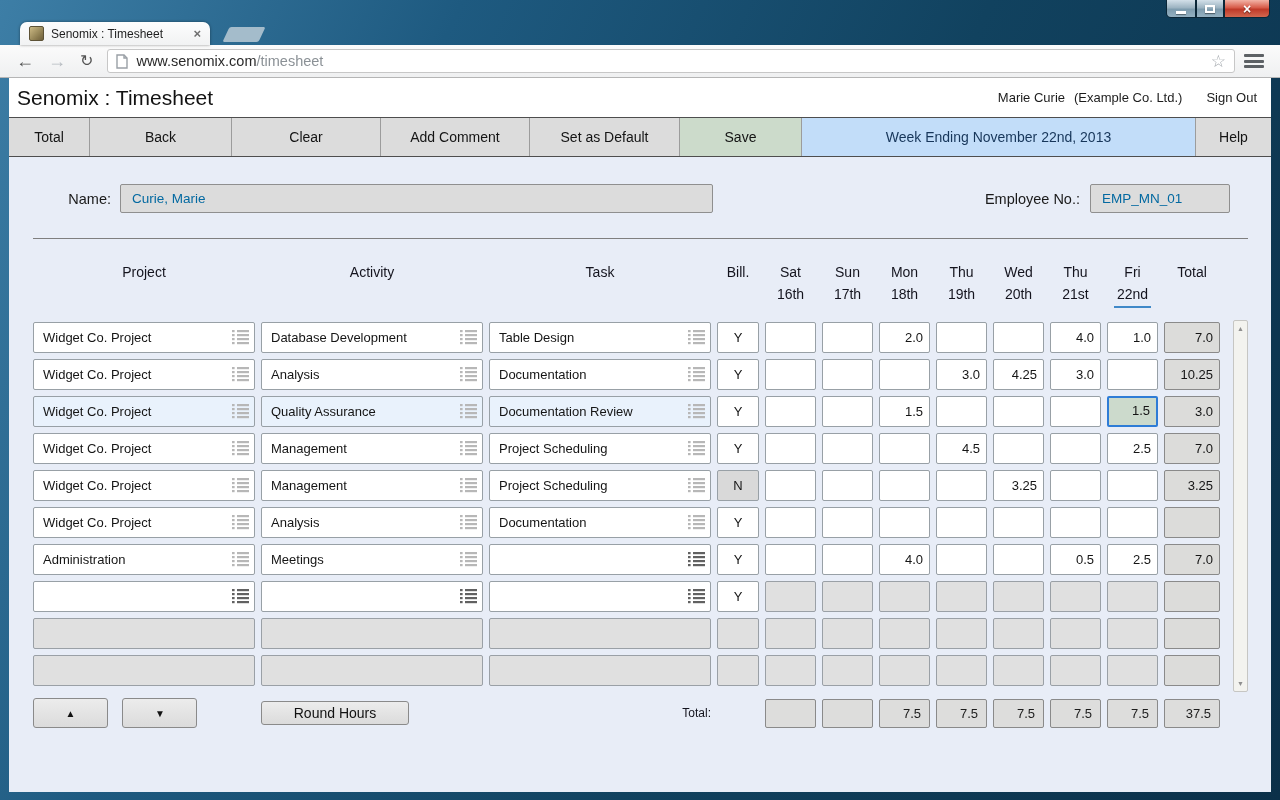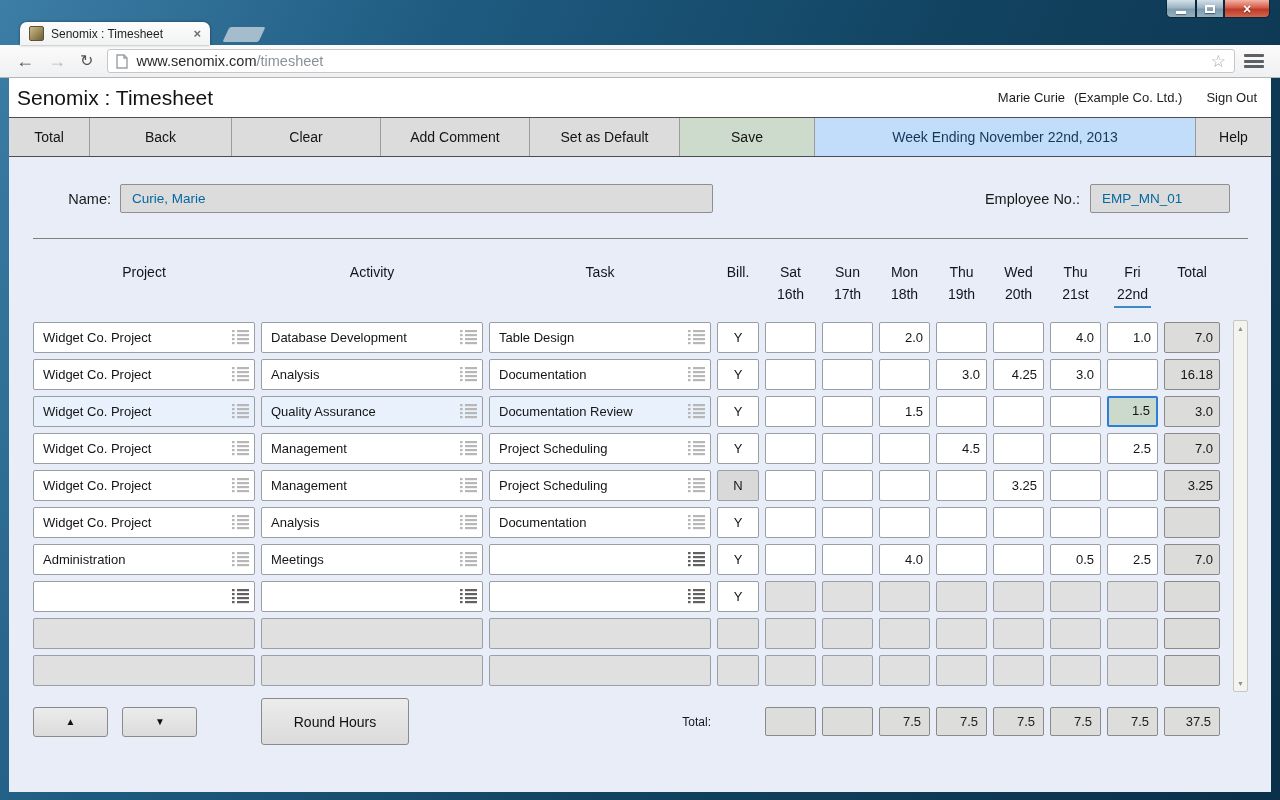--- a/index.html
+++ b/index.html
@@ -46,21 +46,21 @@
           display:flex; flex-direction:column; }
   .page-header { height:39px; background:#fff; display:flex; align-items:center; padding:0 14px 0 8px; }
   .page-title { font-size:21px; color:#121212; }
   .user-area { margin-left:auto; display:flex; align-items:center; font-size:13px; color:#1c1c1c; }
   .user-area .uname { margin-right:9px; }
   .user-area .signout { margin-left:24px; cursor:pointer; }
   .app-toolbar { height:40px; display:flex; border-top:1px solid #4e4e4e; border-bottom:1px solid #4e4e4e; background:#dcdcdc; }
   .tbtn { border-right:1px solid #9c9c9c; background:#dcdcdc; display:flex; align-items:center; justify-content:center;
           font-size:14px; color:#141414; cursor:default; }
   .w-home{width:81px} .w-back{width:142px} .w-clear{width:149px} .w-comment{width:149px}
-  .w-default{width:150px} .w-save{width:135px; background:#ccdbcb}
+  .w-default{width:150px} .w-save{width:122px; background:#ccdbcb}
   .w-week{flex:1; background:#c2ddf9; color:#17365a; font-size:14px}
   .w-help{width:75px; border-right:none}
   .main { flex:1; position:relative; background:#e8edf7; }
   
   .name-row { position:absolute; top:27px; left:0; width:100%; display:flex; align-items:center; padding:0 41px 0 24px; }
   .flabel { font-size:14.5px; color:#1a1a1a; }
   .name-label { width:78px; text-align:right; margin-right:9px; }
   .ro-field { height:29px; background:#dcdcdc; border:1px solid #8f8f8f; border-radius:2px;
               display:flex; align-items:center; padding:0 11px; font-size:13.5px; color:#0369a1; }
   .name-field { width:593px; }
@@ -85,21 +85,21 @@
   .bill-gray { background:#d9d9d9; }
   .hl { background:#e9f2fc; }
   .focus-cell { background:#ccdacc; border:2px solid #2e7cd6; line-height:26px; }
   .list-icon { flex:none; }
   
   .tfoot { position:absolute; top:541px; left:24px; display:flex; gap:6px; align-items:center; }
   .nav-btn,.round-btn { font-family:"Liberation Sans",sans-serif; background:linear-gradient(#ececec,#dbdbdb);
     border:1px solid #8a8a8a; border-radius:3px; color:#111; cursor:default; }
   .nav-btn { width:75px; height:30px; font-size:10px; }
   .nav-btn + .nav-btn { margin-left:10px; }
-  .round-btn { width:148px; height:47px; font-size:14px; }
+  .round-btn { width:148px; height:24px; font-size:14px; }
   .total-label { text-align:right; font-size:12px; color:#14141e; line-height:30px; }
   .fbox { height:29px; background:#dddddc; border:1px solid #8a8a8a; border-radius:2px;
           text-align:right; padding-right:8px; line-height:27px; font-size:13px; color:#1d1d1d; }
   
   .vscroll { position:absolute; left:1224px; top:163px; width:15px; height:372px;
              background:#f3f3ef; border:1px solid #c6c6c3; border-radius:2px; }
   .sarrow { position:absolute; left:0; width:100%; text-align:center; font-size:7px; color:#8f8f8f; }
   .sarrow.up{top:4px} .sarrow.down{bottom:4px}
 </style>
 </head>
@@ -301,21 +301,21 @@
             </svg>
           </div>
           <div class="cell bill-cell">Y</div>
           <div class="cell day-cell"></div>
           <div class="cell day-cell"></div>
           <div class="cell day-cell"></div>
           <div class="cell day-cell">3.0</div>
           <div class="cell day-cell">4.25</div>
           <div class="cell day-cell">3.0</div>
           <div class="cell day-cell"></div>
-          <div class="cell total-cell">16.18</div>
+          <div class="cell total-cell">10.25</div>
         </div>
         <div class="trow">
           <div class="cell text-cell hl">
             <span class="cell-text">Widget Co. Project</span>
             <svg class="list-icon" width="17" height="15" viewBox="0 0 17 15">
               <rect x="0" y="0" width="2.6" height="2.2" fill="#b7b7b7"></rect>
               <rect x="5" y="0" width="12" height="2.2" fill="#b7b7b7"></rect>
               <rect x="0" y="4" width="2.6" height="2.2" fill="#b7b7b7"></rect>
               <rect x="5" y="4" width="12" height="2.2" fill="#b7b7b7"></rect>
               <rect x="0" y="8" width="2.6" height="2.2" fill="#b7b7b7"></rect>

